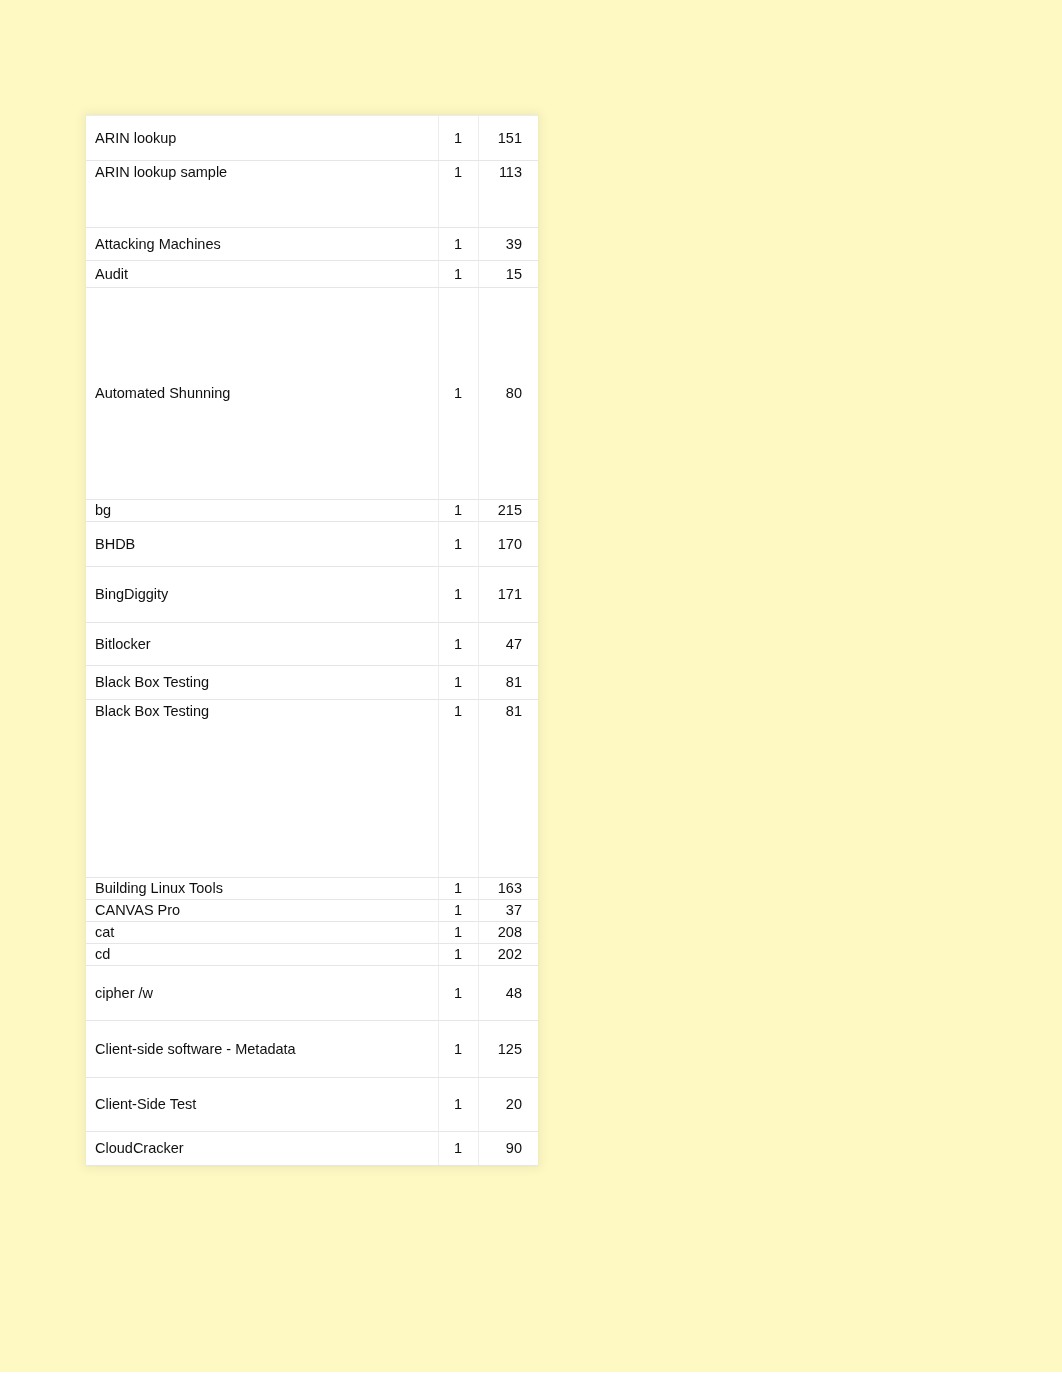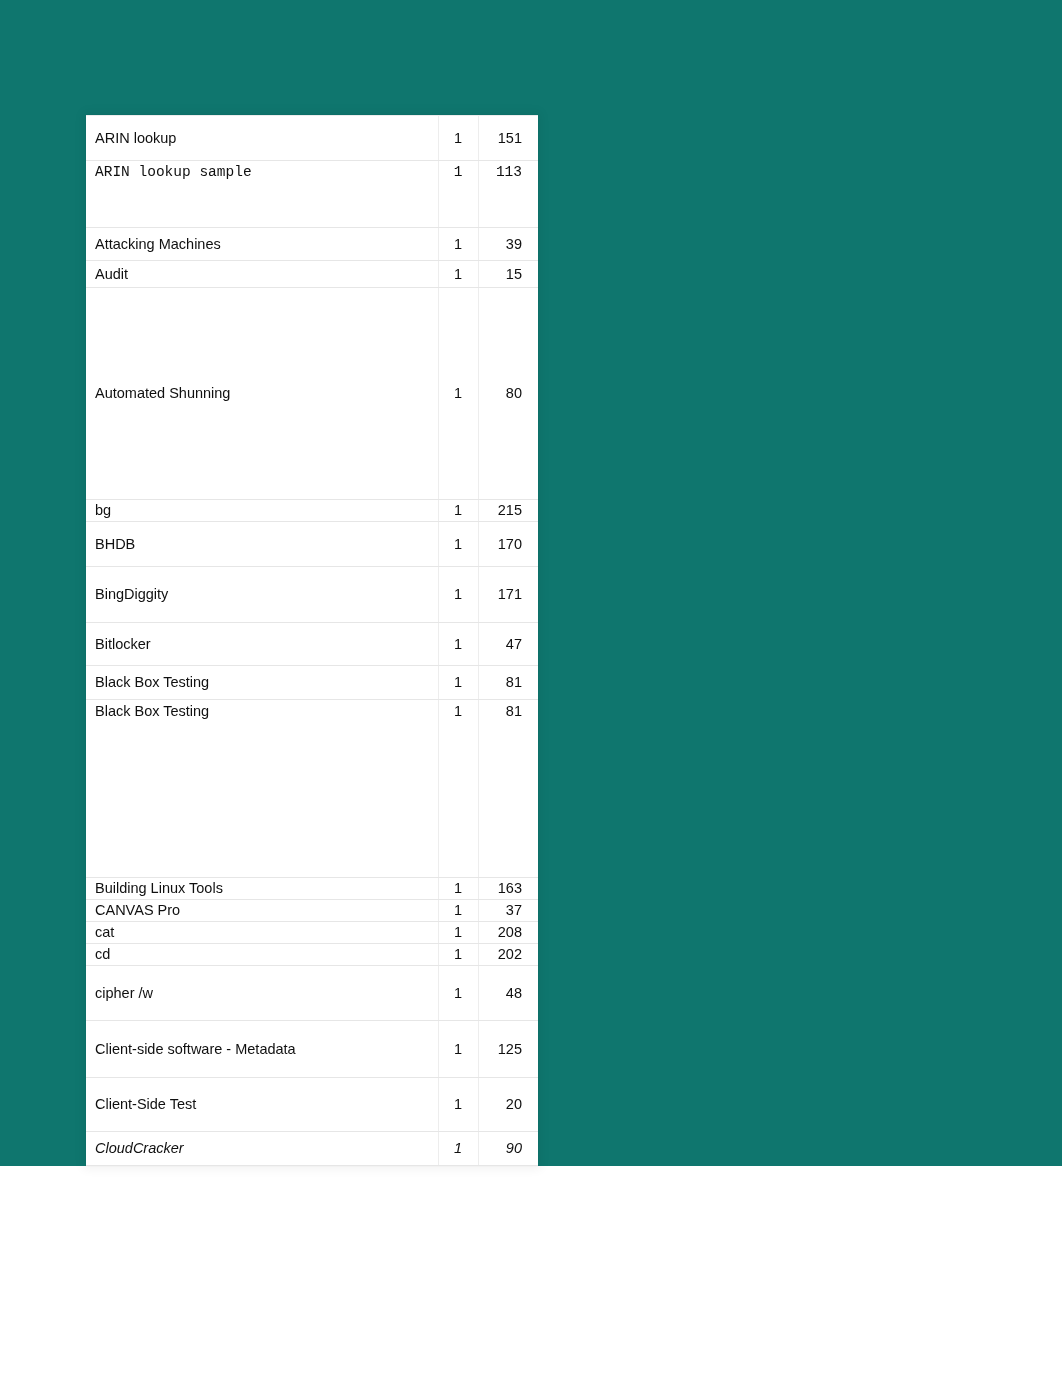--- a/index.html
+++ b/index.html
@@ -13,22 +13,22 @@
     position: relative;
     font-family: "Liberation Sans", sans-serif;
     overflow: hidden;
   }
 
   
   #page {
     position: absolute;
     left: 0; top: 0;
     width: 1062px;
-    height: 1166px;
-    background: #0f766e;
+    height: 1372px;
+    background: #fef9c3;
   }
 
   
   #index-table {
     position: absolute;
     left: 86px;
     top: 115px;
     width: 452px;
     background: #ffffff;
     border-collapse: collapse;
@@ -96,21 +96,21 @@
         <col class="c-term">
         <col class="c-count">
         <col class="c-page">
       </colgroup>
       <tbody id="index-tbody">
           <tr class="va-mid" style="height: 45px;">
             <td class="term">ARIN lookup</td>
             <td class="count">1</td>
             <td class="page">151</td>
           </tr>
-          <tr class="va-top" style="height: 67px; font-family: Liberation Mono, monospace;">
+          <tr class="va-top" style="height: 67px;">
             <td class="term">ARIN lookup sample</td>
             <td class="count">1</td>
             <td class="page">113</td>
           </tr>
           <tr class="va-mid" style="height: 33px;">
             <td class="term">Attacking Machines</td>
             <td class="count">1</td>
             <td class="page">39</td>
           </tr>
           <tr class="va-mid" style="height: 27px;">
@@ -181,21 +181,21 @@
           <tr class="va-mid" style="height: 57px;">
             <td class="term">Client-side software - Metadata</td>
             <td class="count">1</td>
             <td class="page">125</td>
           </tr>
           <tr class="va-mid" style="height: 54px;">
             <td class="term">Client-Side Test</td>
             <td class="count">1</td>
             <td class="page">20</td>
           </tr>
-          <tr class="va-mid" style="height: 34px; font-style: italic;">
+          <tr class="va-mid" style="height: 34px;">
             <td class="term">CloudCracker</td>
             <td class="count">1</td>
             <td class="page">90</td>
           </tr>
         </tbody>
     </table>
   </div>
 </div>
 
 </body></html>

